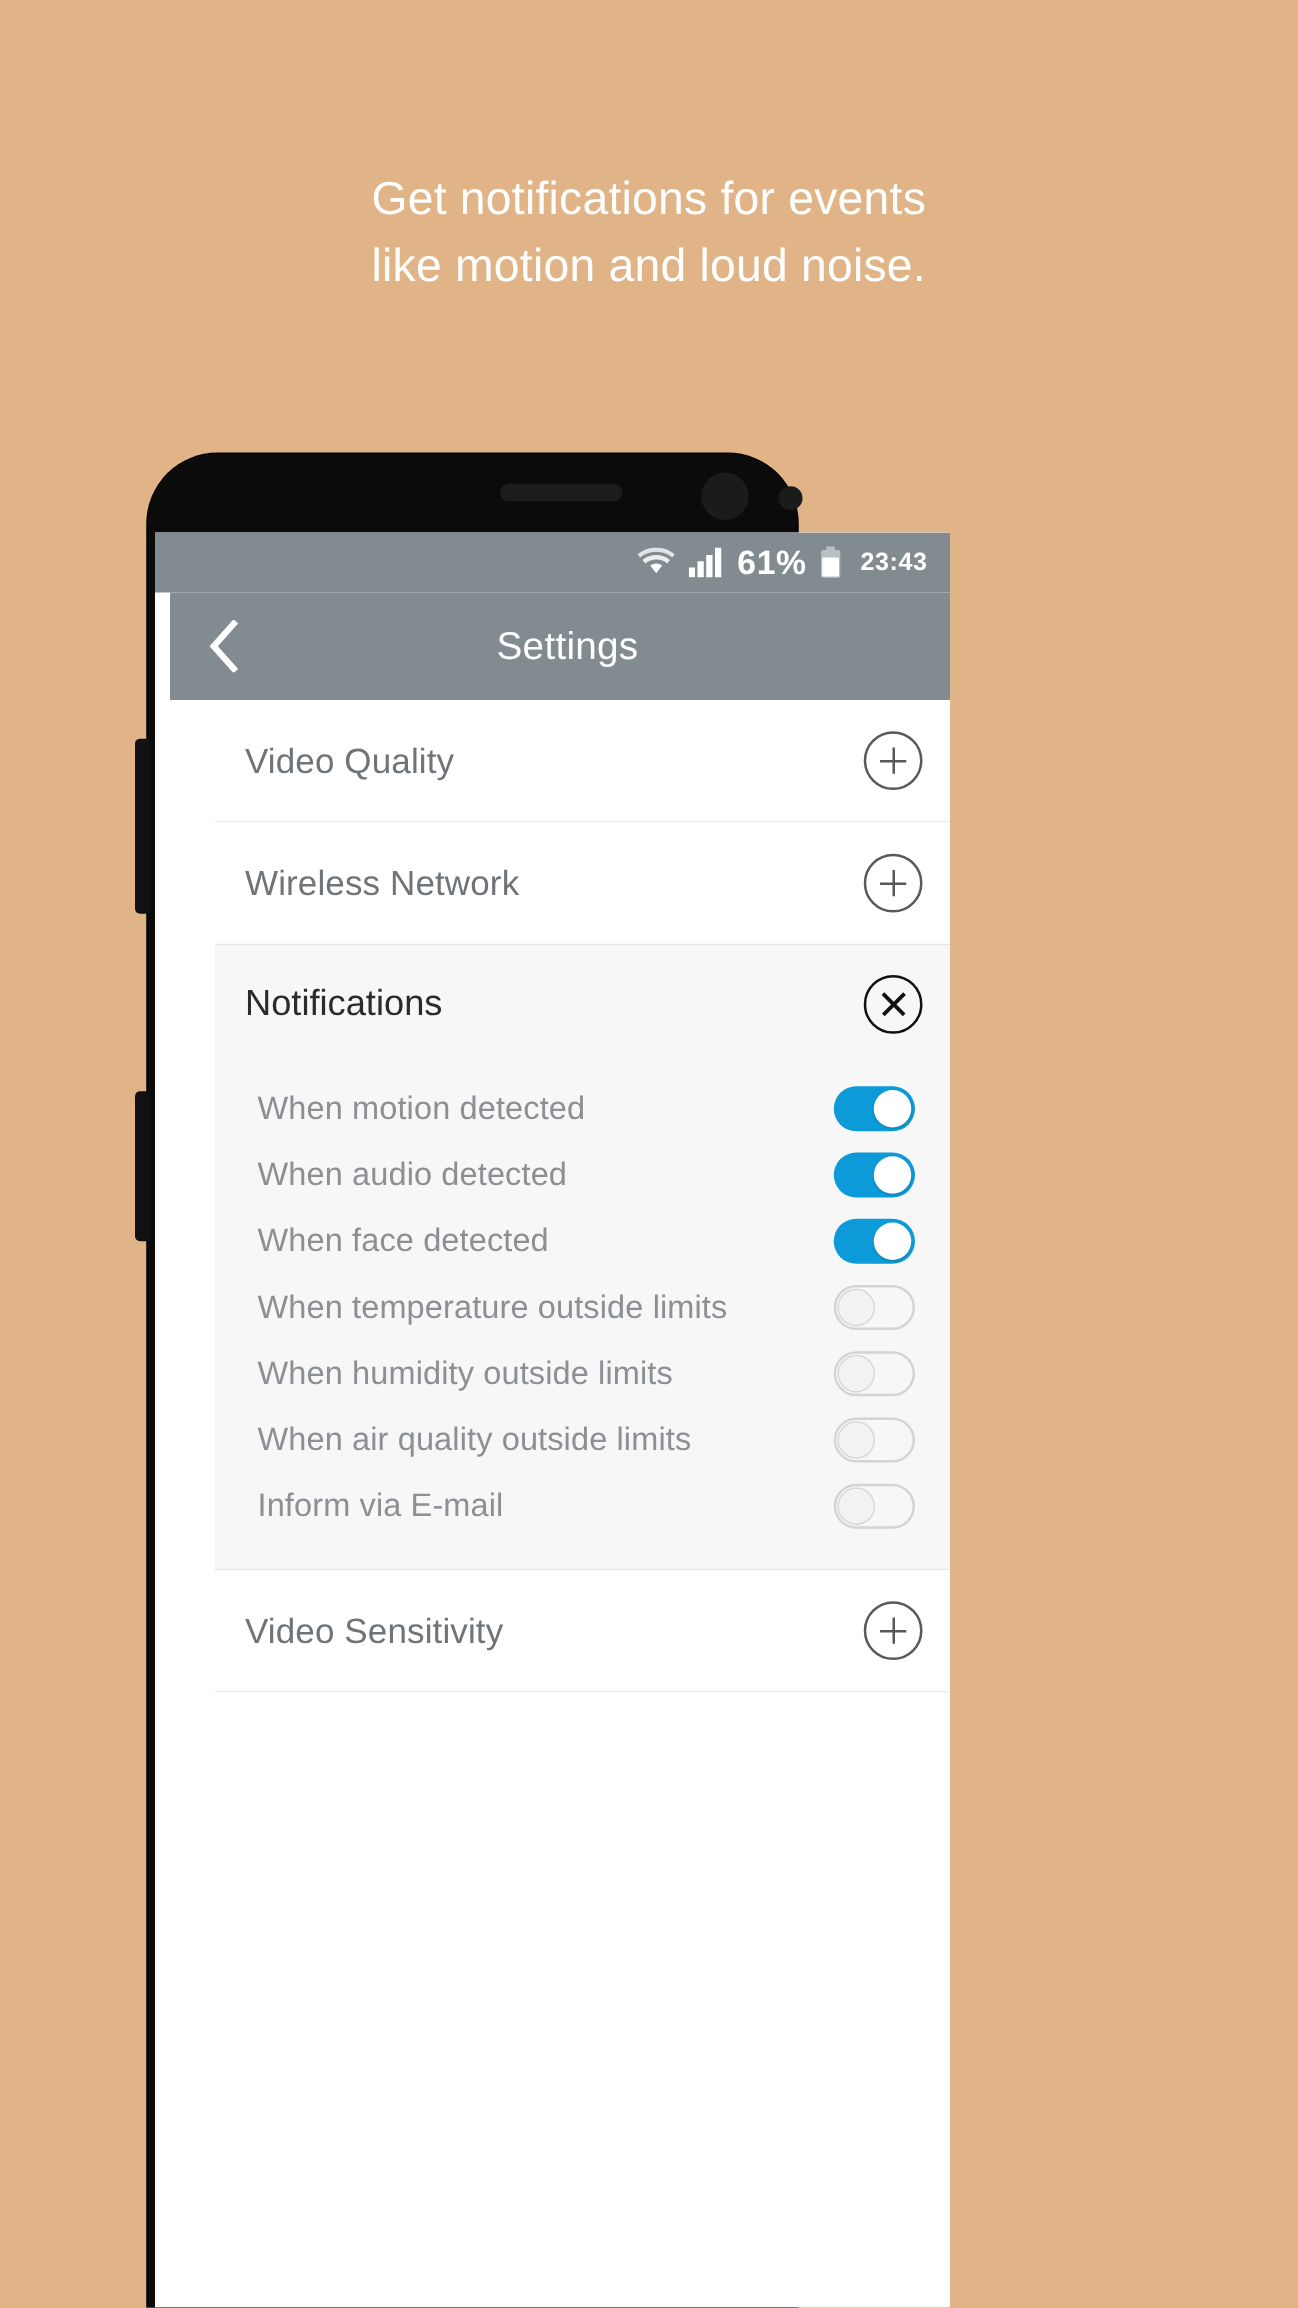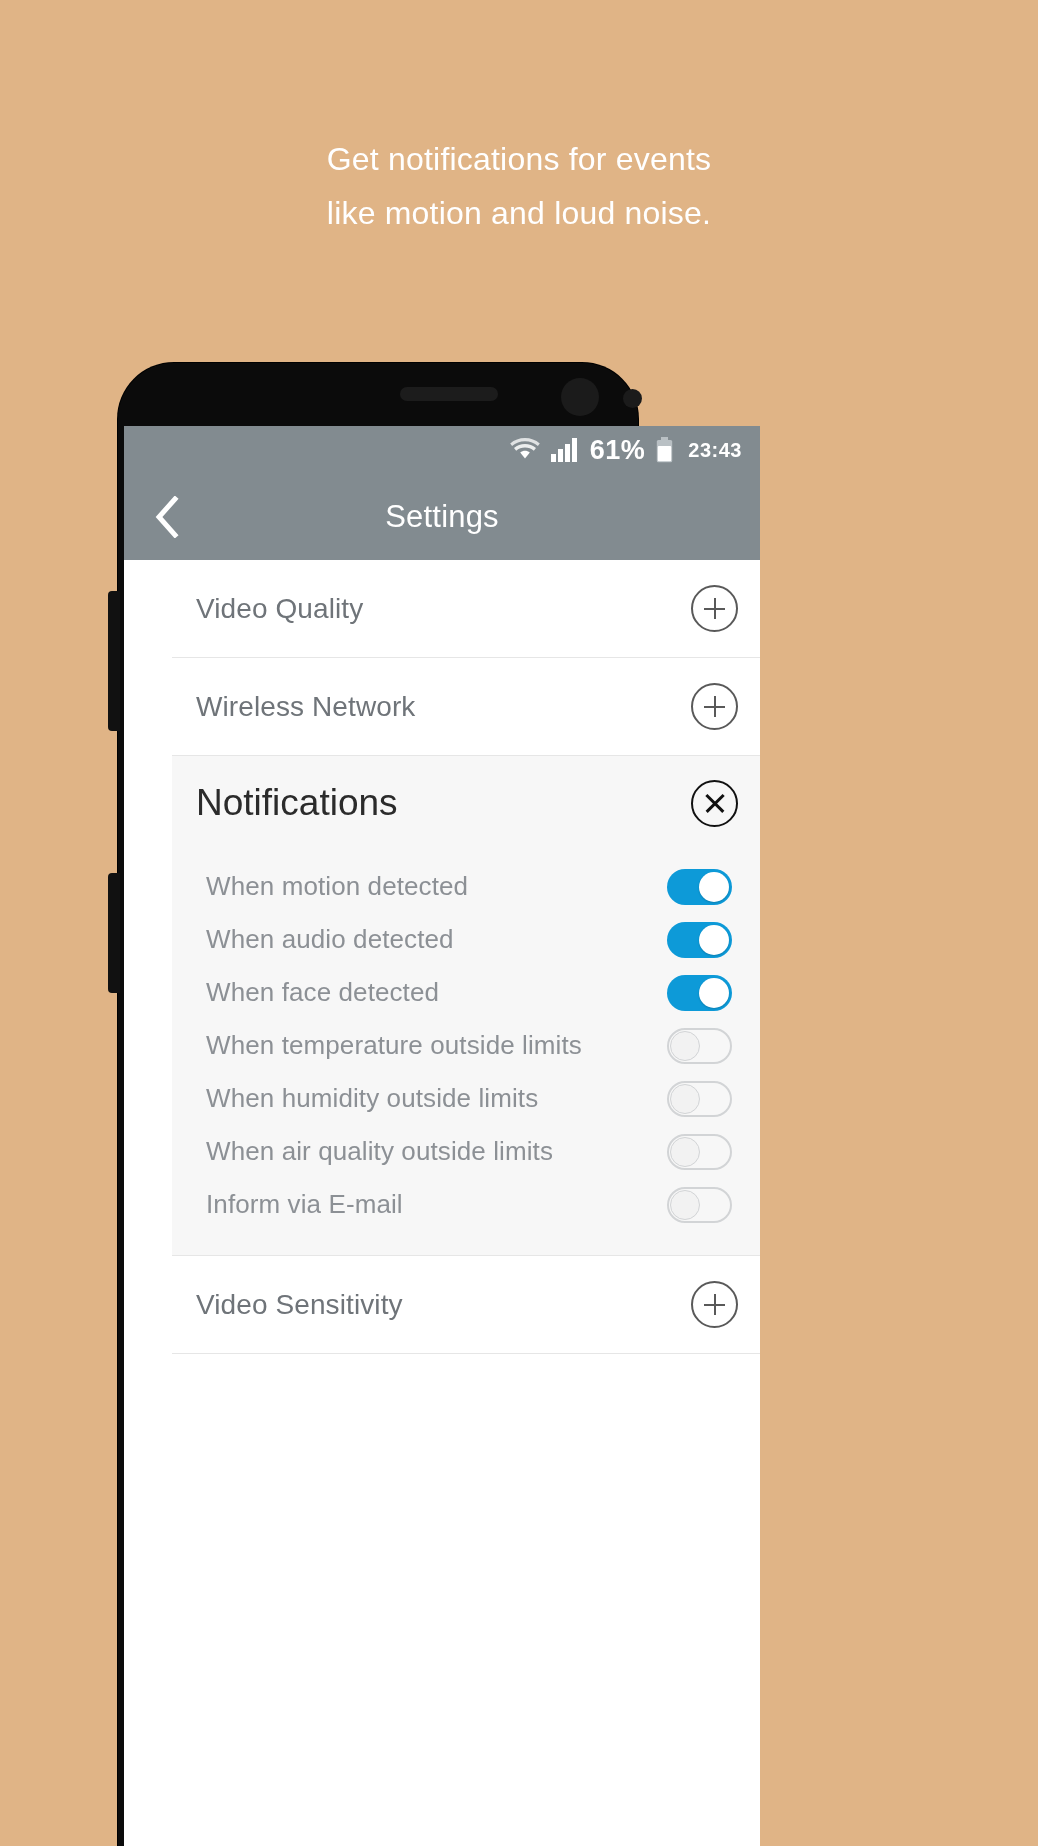--- a/index.html
+++ b/index.html
@@ -14,21 +14,21 @@
     width:1038px; height:1846px;
     background:#e0b486;
   }
 
   
   .headline{
     position:absolute;
     top:132px; left:0; width:1038px;
     text-align:center;
     color:#ffffff;
-    font-size:32px;
+    font-size:37px;
     line-height:54px;
     font-weight:400;
     letter-spacing:0.2px;
   }
   .headline .l2{ display:block; }
 
   
   .phone{
     position:absolute;
     left:118px; top:363px;
@@ -97,21 +97,21 @@
   }
   .ic-wifi{ width:30px; height:24px; display:block; }
   .ic-signal{ width:28px; height:24px; display:block; }
   .ic-batt{ width:17px; height:26px; display:block; }
 
   
   .appbar{
     height:86px; width:100%;
     background:#828b90;
     position:relative;
-    display:flex; align-items:center;
+    display:flex; align-items:center;margin-left:12px;
   }
   .back{
     position:absolute; left:24px; top:50%;
     transform:translateY(-50%);
     width:38px; height:44px;
     display:flex; align-items:center; justify-content:center;
     cursor:pointer;
   }
   .back svg{ display:block; }
   .appbar .title{
@@ -165,21 +165,21 @@
     background:#f7f7f7;
     border-bottom:1px solid #e6e6e6;
   }
   .section-head{
     height:94px;
     display:flex; align-items:center; justify-content:space-between;
     padding:0 22px 0 24px;
     cursor:pointer;
   }
   .section-head .label{
-    font-size:37px; color:#2b2b2b; font-weight:400;
+    font-size:29px; color:#2b2b2b; font-weight:400;
   }
   .section-body{ padding:10px 0 24px 0; }
   .toggle-row{
     height:53px;
     display:flex; align-items:center; justify-content:space-between;
     padding:0 28px 0 34px;
   }
   .toggle-row .label{
     font-size:26px; color:#8c9095; font-weight:400; letter-spacing:0.1px;
   }

